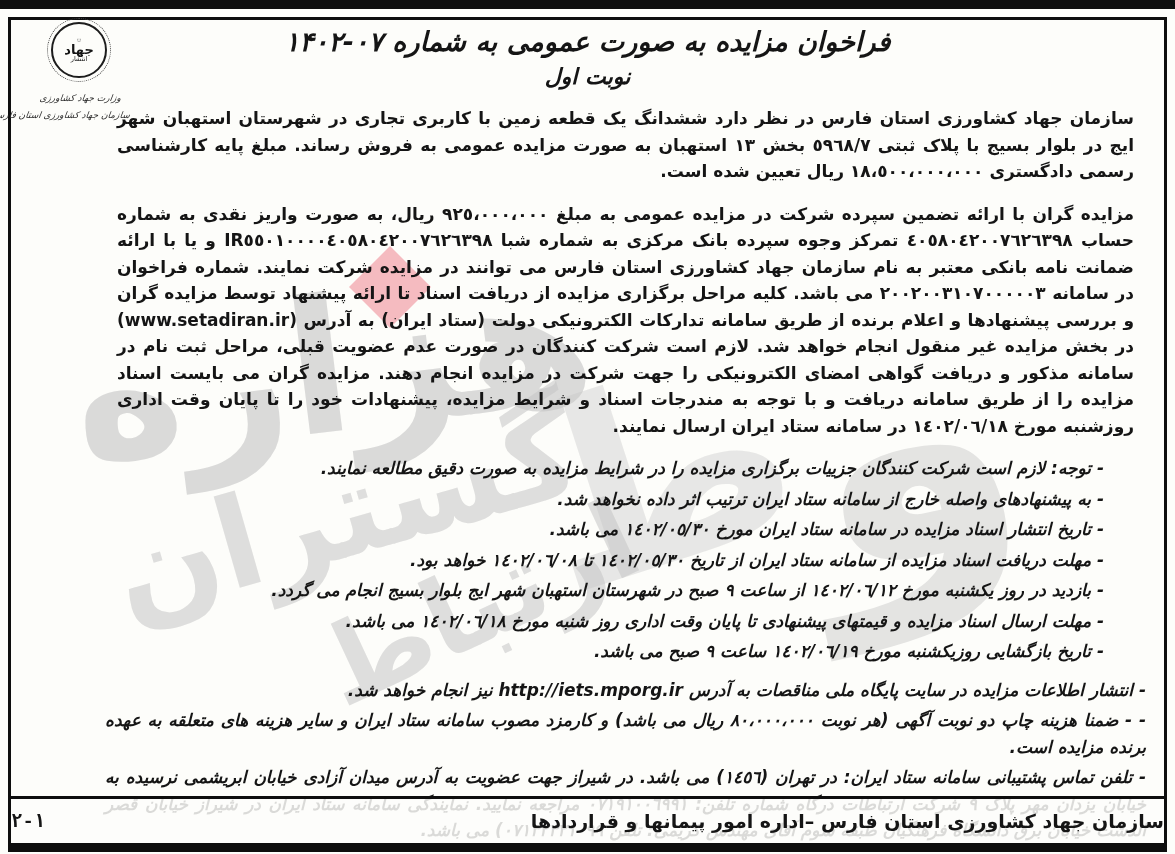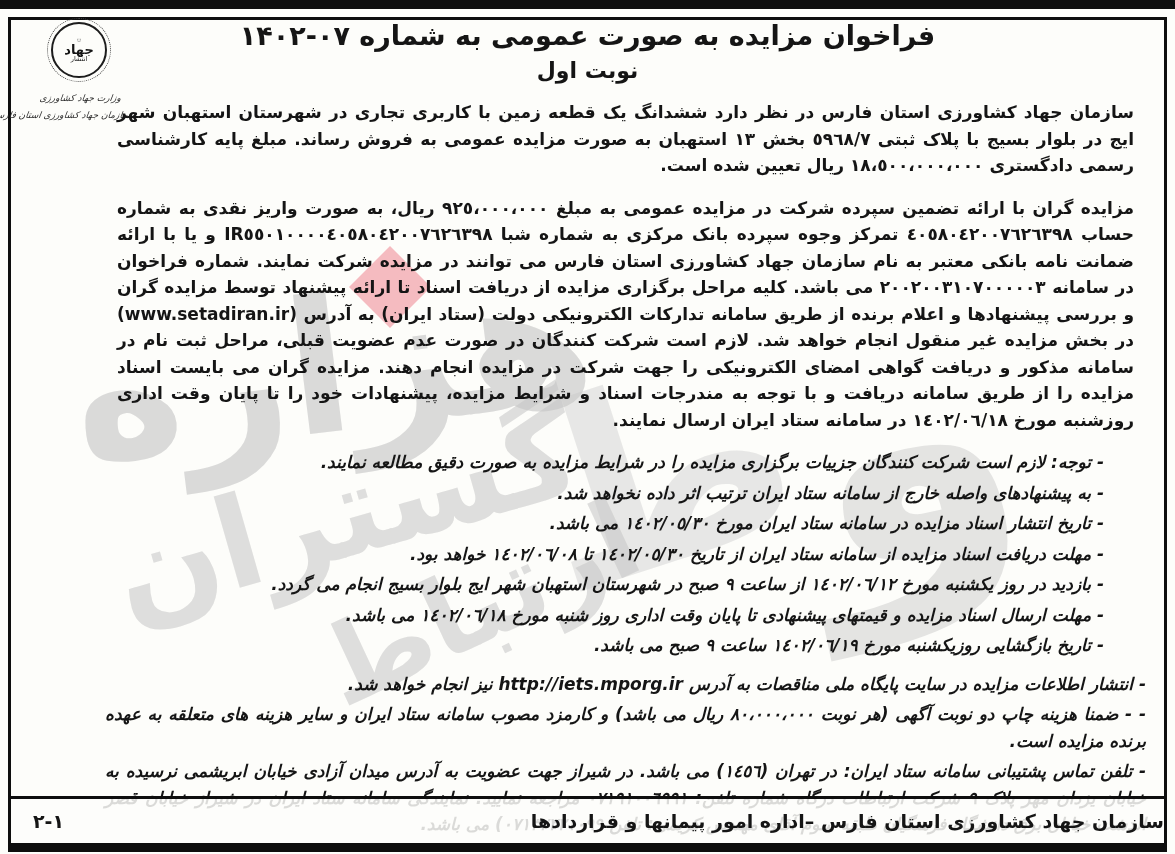--- a/index.html
+++ b/index.html
@@ -30,21 +30,21 @@
   .wm.w1{left:60px;top:255px;font-size:185px;opacity:.62;transform:rotate(-7deg);}
   .wm.w2{left:95px;top:430px;font-size:125px;opacity:.55;transform:rotate(-16deg);}
   .wm.w3{left:300px;top:530px;font-size:108px;opacity:.55;transform:rotate(-25deg);}
   .wm.w4{left:790px;top:250px;font-size:340px;opacity:.45;transform:rotate(-12deg);}
   .wm.w5{left:520px;top:330px;font-size:250px;opacity:.38;transform:rotate(-18deg);}
   .wm-diamond{
     position:absolute;left:350px;top:238px;width:58px;height:58px;
     background:var(--wm-pink,#f2aab1);transform:rotate(45deg);opacity:.8;
   }
   
-  .header{position:relative;z-index:2;text-align:center;}
+  .header{position:relative;z-index:2;text-align:center;padding-top:6px;font-style:italic;}
   .title{margin:0;font-size:27px;font-weight:bold;letter-spacing:0;}
   .subtitle{margin:7px 0 0;font-size:22px;font-weight:bold;}
   
   .logo{position:absolute;top:2px;left:16px;width:104px;text-align:center;z-index:2;}
   .emblem{
     width:52px;height:52px;margin:0 auto;border:2.5px solid #1d1d1d;border-radius:50%;
     outline:1.5px dotted #444;outline-offset:3px;
     display:flex;flex-direction:column;align-items:center;justify-content:center;
     background:#fdfdfa;
   }
@@ -68,21 +68,21 @@
   .bullet.gap-top{margin-top:12px;}
   
   .footer{
     position:absolute;z-index:2;left:0;right:0;bottom:0;height:44px;
     border-top:3px solid #0e0e0e;
     display:flex;align-items:center;
     font-size:19px;font-weight:bold;background:rgba(253,253,250,.85);
   }
   .f-ad{flex:0 0 auto;margin-right:20px;}
   .f-org{flex:1;text-align:right;}
-  .f-page{flex:0 0 auto;margin-left:22px;}
+  .f-page{flex:0 0 auto;font-family:Liberation Mono, monospace;}
 </style>
 </head>
 <body>
 
 <div class="page">
   <div class="top-bar"></div>
 
   <div class="frame">
 
     <div class="watermark" aria-hidden="true">

